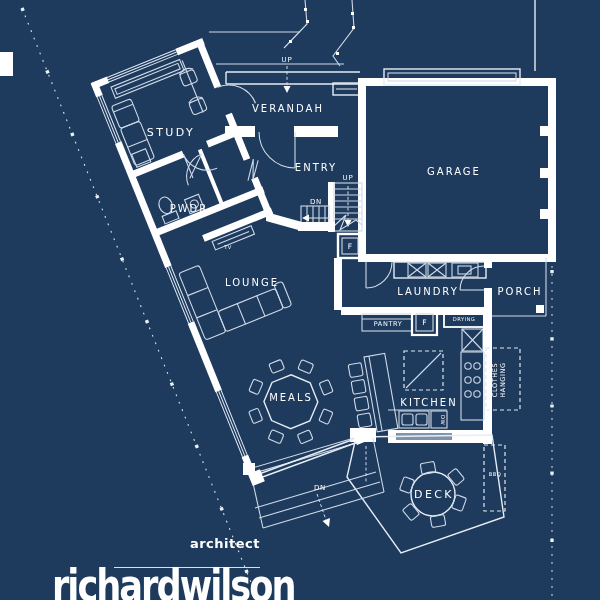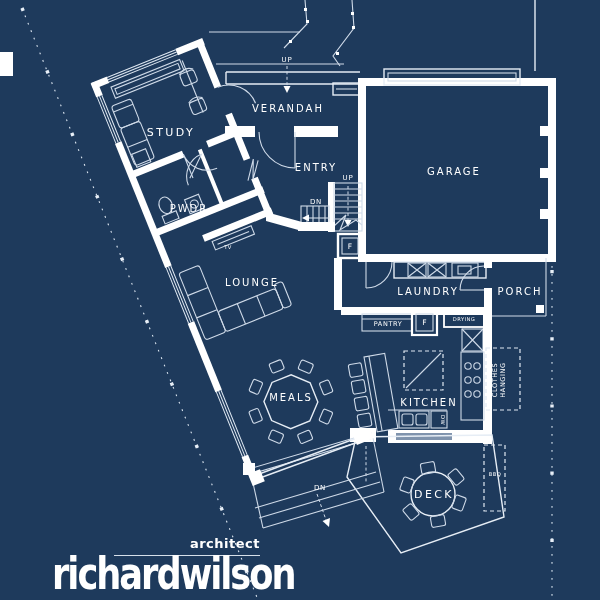--- a/index.html
+++ b/index.html
@@ -23,21 +23,21 @@
   text{fill:#ffffff;}
   .lbl{font-size:10px;letter-spacing:2px;}
   .lblB{font-size:11px;letter-spacing:2.4px;}
   .sm{font-size:6.5px;letter-spacing:.6px;}
   .xs{font-size:5.2px;letter-spacing:.4px;}
   .updn{font-size:7px;letter-spacing:.8px;}
   .fl{font-size:7.5px;}
   
   .logo{position:absolute;left:52px;top:536px;color:#fff;}
   .logo-top{margin-left:62px;width:146px;text-align:right;font-size:13px;font-weight:bold;
-            letter-spacing:.5px;border-bottom:1.5px solid #d7e0ea;padding-bottom:4px;}
+            letter-spacing:.5px;border-bottom:1.5px solid #d7e0ea;padding-bottom:16px;}
   .logo-name{font-size:44px;font-weight:bold;letter-spacing:-2.5px;line-height:.92;
              transform:scaleX(.8);transform-origin:left top;margin-top:-2px;}
 </style>
 </head>
 <body>
 
 <div class="stage">
 <svg width="600" height="600" viewBox="0 0 600 600">
 
   <g>

